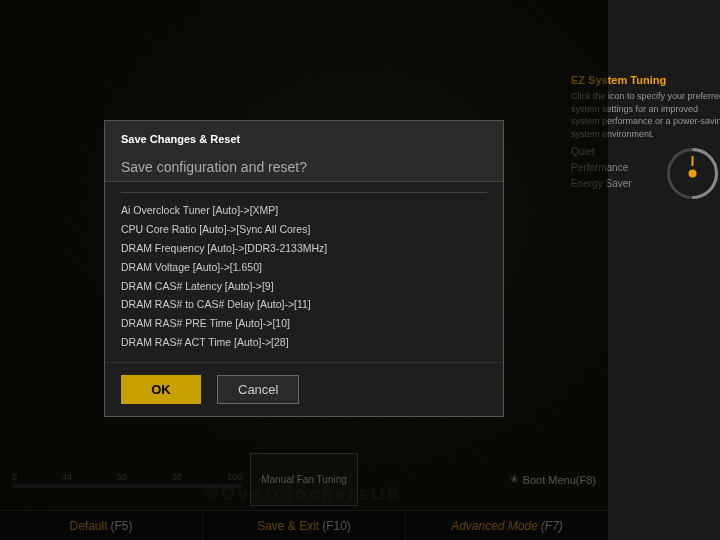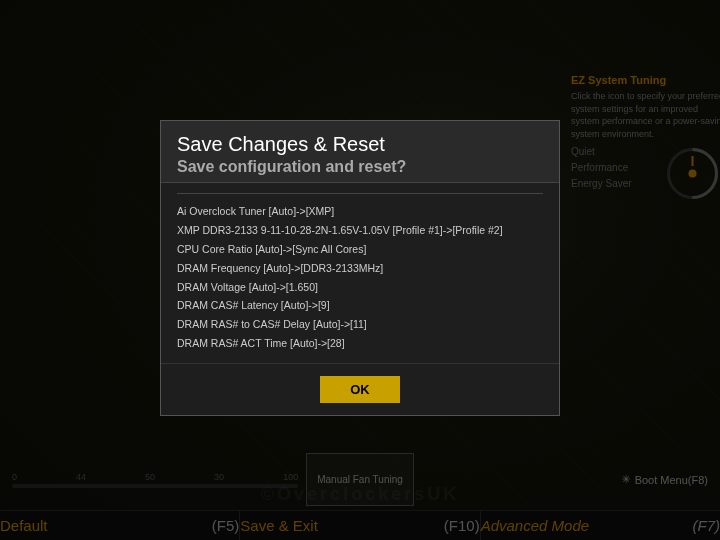--- a/index.html
+++ b/index.html
@@ -31,21 +31,21 @@
         rgba(255,255,255,0.01) 20px,
         rgba(255,255,255,0.01) 21px
       );
       z-index: 0;
     }
 
     
     .content-wrap {
       position: relative;
       z-index: 1;
-      width: 720px;
+      width: 608px;
       height: 540px;
     }
 
     
     .header {
       background: #0a0a0a;
       height: 32px;
       display: flex;
       align-items: center;
       padding: 0 12px;
@@ -200,47 +200,46 @@
       width: 400px;
       padding: 0;
     }
     .dialog-header {
       background: #2a2a2a;
       padding: 12px 16px 6px;
       border-bottom: 1px solid #444;
     }
     .dialog-title {
       color: #fff;
-      font-size: 20px;
-      font-weight: normal;
-      margin-bottom: 2px;
+      font-size: 11px;
+      font-weight: bold;
+      margin-bottom: 14px;
     }
     .dialog-subtitle {
       color: #aaa;
-      font-size: 16px;
-      font-weight: bold;
+      font-size: 14px;
     }
     .dialog-body {
       padding: 10px 16px;
       border-bottom: 1px solid #333;
     }
     .dialog-separator {
       height: 1px;
       background: #444;
       margin-bottom: 8px;
     }
     .dialog-item {
       font-size: 10.5px;
       color: #ccc;
       line-height: 1.8;
     }
     .dialog-footer {
       padding: 12px 16px;
       display: flex;
-      justify-content: center;
+      justify-content: flex-start;
       gap: 16px;
     }
     .btn-ok {
       background: #c8a000;
       color: #000;
       border: none;
       padding: 6px 28px;
       font-size: 13px;
       font-weight: bold;
       cursor: pointer;
@@ -312,27 +311,27 @@
       right: 0;
       height: 30px;
       background: #111;
       border-top: 1px solid #333;
       display: flex;
       align-items: center;
     }
     .status-item {
       flex: 1;
       text-align: center;
-      font-size: 15px;
+      font-size: 12px;
       color: #ccc;
       border-right: 1px solid #333;
       height: 100%;
       display: flex;
       align-items: center;
-      justify-content: space-between;
+      justify-content: center;
       cursor: pointer;
     }
     .status-item:last-child { border-right: none; font-style: italic; }
     .status-key {
       color: #f0a000;
       margin-right: 3px;
     }
   </style>
 </head>
 <body>
@@ -413,30 +412,31 @@
 
   <div class="dialog-overlay">
     <div class="dialog">
       <div class="dialog-header">
         <div class="dialog-title">Save Changes &amp; Reset</div>
         <div class="dialog-subtitle">Save configuration and reset?</div>
       </div>
       <div class="dialog-body">
         <div class="dialog-separator"></div>
         <div class="dialog-item">Ai Overclock Tuner [Auto]-&gt;[XMP]</div>
-        <div class="dialog-item">XMP DDR3-2133 9-11-10-28-2N-1.65V-1.05V [Profile #1]-&gt;[Profile #2]</div>
         <div class="dialog-item">CPU Core Ratio [Auto]-&gt;[Sync All Cores]</div>
         <div class="dialog-item">DRAM Frequency [Auto]-&gt;[DDR3-2133MHz]</div>
         <div class="dialog-item">DRAM Voltage [Auto]-&gt;[1.650]</div>
         <div class="dialog-item">DRAM CAS# Latency [Auto]-&gt;[9]</div>
         <div class="dialog-item">DRAM RAS# to CAS# Delay [Auto]-&gt;[11]</div>
+        <div class="dialog-item">DRAM RAS# PRE Time [Auto]-&gt;[10]</div>
         <div class="dialog-item">DRAM RAS# ACT Time [Auto]-&gt;[28]</div>
       </div>
       <div class="dialog-footer">
         <button class="btn-ok">OK</button>
+        <button class="btn-cancel">Cancel</button>
       </div>
     </div>
   </div>
 
   <div class="bottom-bar">
     <div class="fan-slider-area">
       <div style="flex:1;">
         <div class="slider-labels">
           <span>0</span>
           <span>44</span>

